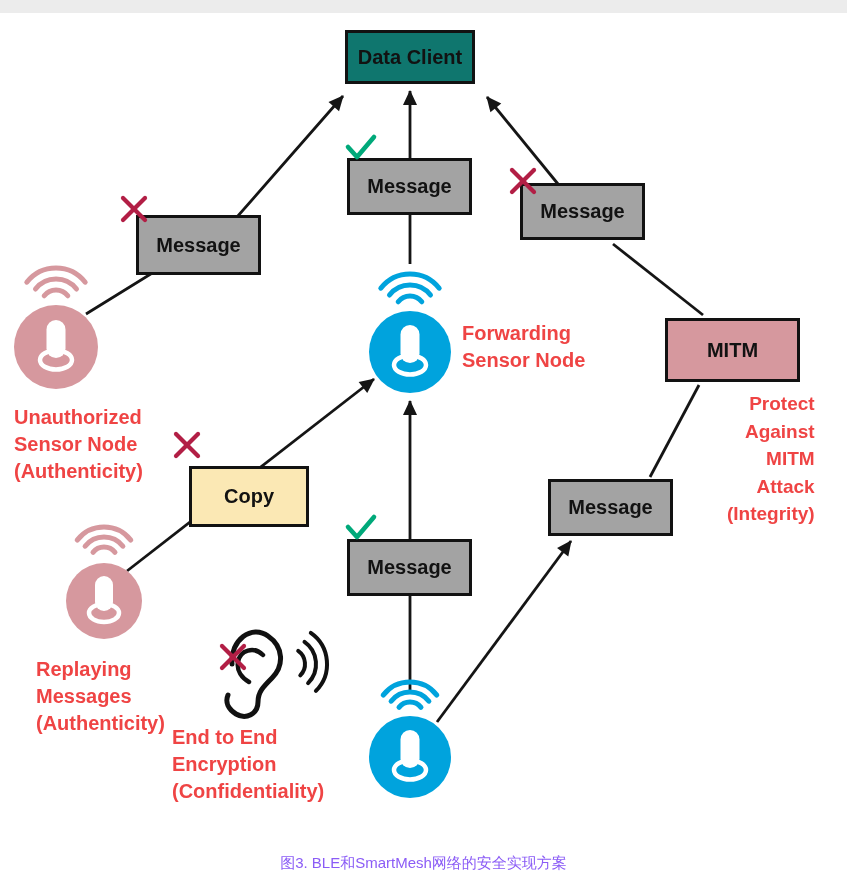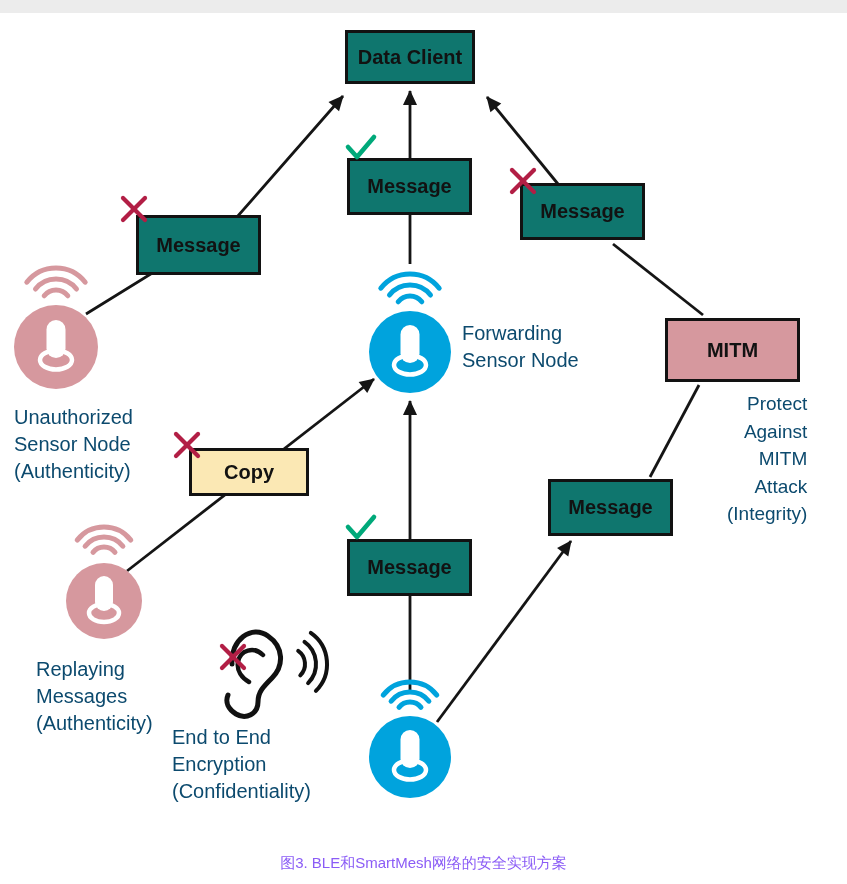--- a/index.html
+++ b/index.html
@@ -5,35 +5,35 @@
   html,body{margin:0;padding:0;background:#fff;}
   body{width:847px;height:884px;position:relative;overflow:hidden;
        font-family:"Liberation Sans", sans-serif;}
   .top-strip{position:absolute;left:0;top:0;width:847px;height:13px;background:#ececec;}
   svg.layer{position:absolute;left:0;top:0;pointer-events:none;}
   #lines-layer{z-index:1;}
   #marks-layer{z-index:3;}
   .box{position:absolute;z-index:2;display:flex;align-items:center;justify-content:center;
        border:3px solid #121212;font-weight:bold;font-size:20px;color:#121212;box-sizing:border-box;}
   .bg-client{background:#0f766e;}
-  .bg-msg{background:#0f766e;}
+  .bg-msg{background:#a3a3a3;}
   .bg-copy{background:#fbe8b4;}
   .bg-mitm{background:#d6989e;}
-  .lbl{position:absolute;z-index:2;font-weight:normal;font-size:20px;color:#0c4a6e;
+  .lbl{position:absolute;z-index:2;font-weight:bold;font-size:20px;color:#ef4444;
        white-space:pre-line;line-height:1.35;}
   #lbl-forwarding{left:462px;top:320px;}
   #lbl-unauthorized{left:14px;top:404px;}
   #lbl-replaying{left:36px;top:656px;}
   #lbl-e2e{left:172px;top:724px;width:168px;text-align:left;}
   #lbl-mitm-note{left:727px;top:390px;line-height:1.45;font-size:19px;text-align:right;}
   #box-data-client{left:345px;top:30px;width:130px;height:54px;}
   #box-msg-top-center{left:347px;top:158px;width:125px;height:57px;}
   #box-msg-left{left:136px;top:215px;width:125px;height:60px;}
   #box-msg-top-right{left:520px;top:183px;width:125px;height:57px;}
-  #box-copy{left:189px;top:448px;width:120px;height:48px;}
+  #box-copy{left:189px;top:466px;width:120px;height:61px;}
   #box-msg-bottom-center{left:347px;top:539px;width:125px;height:57px;}
   #box-msg-bottom-right{left:548px;top:479px;width:125px;height:57px;}
   #box-mitm{left:665px;top:318px;width:135px;height:64px;}
   .caption{position:absolute;z-index:2;left:0;top:854px;width:847px;text-align:center;
            font-size:15px;color:#8b5cf6;}
   .arrowline{stroke:#151515;stroke-width:2.8;fill:none;}
   .wifi-blue{stroke:#00a3dd;stroke-width:5;fill:none;stroke-linecap:round;}
   .wifi-pink{stroke:#d6989e;stroke-width:5;fill:none;stroke-linecap:round;}
   .earline{stroke:#111;fill:none;stroke-linecap:round;stroke-linejoin:round;}
   .xmark{stroke:#b21e45;stroke-width:4.2;stroke-linecap:round;}

